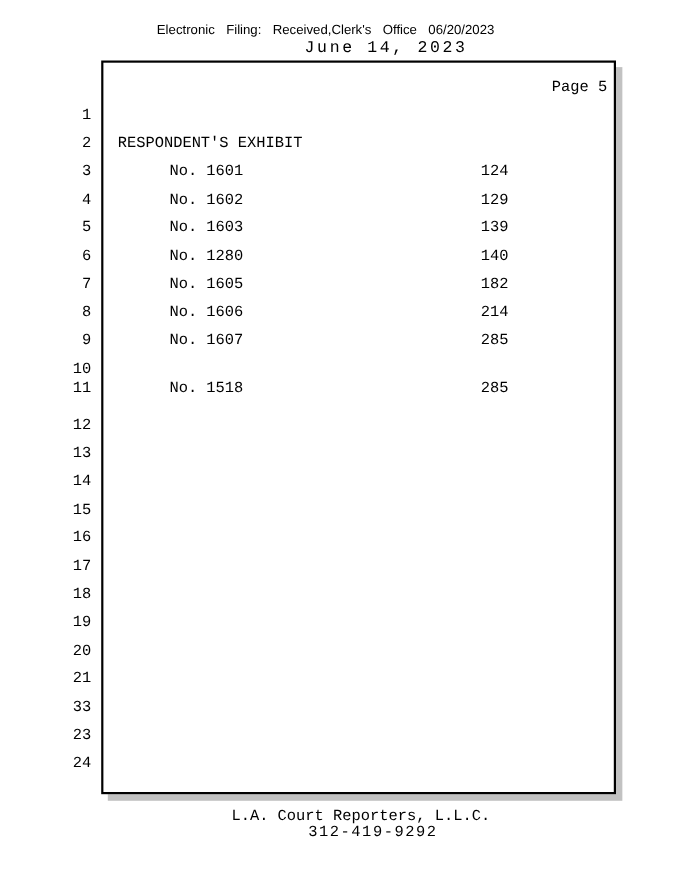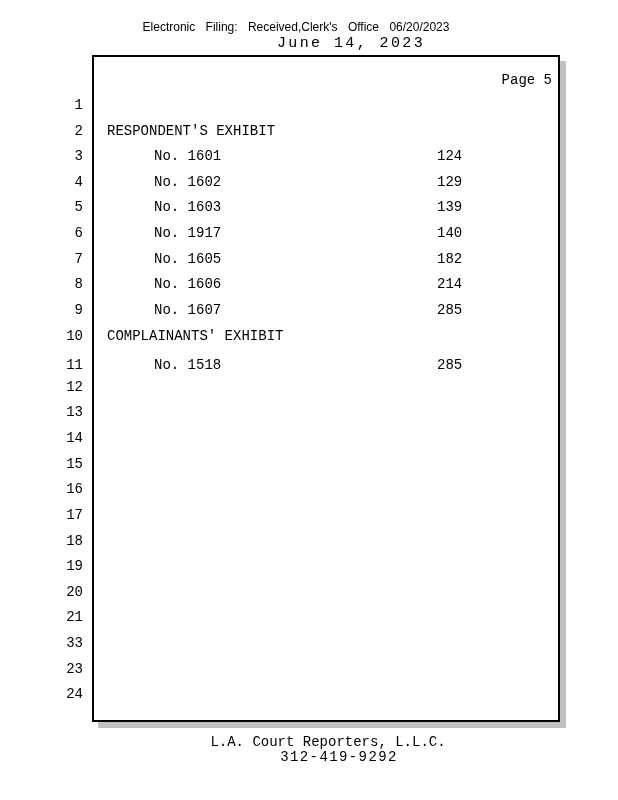--- a/index.html
+++ b/index.html
@@ -116,26 +116,26 @@
   <div class="dateline">June 14, 2023</div>
 
   <div class="transcript-box">
     <div class="page-label">Page 5</div>
     <div>
         <div class="line title" style="top: 40px;"><span class="num">1</span></div>
         <div class="line section" style="top: 66px;"><span class="num">2</span><span class="label">RESPONDENT'S EXHIBIT</span></div>
         <div class="line exhibit" style="top: 91px;"><span class="num">3</span><span class="label">No. 1601</span><span class="pageref">124</span></div>
         <div class="line exhibit" style="top: 117px;"><span class="num">4</span><span class="label">No. 1602</span><span class="pageref">129</span></div>
         <div class="line exhibit" style="top: 142px;"><span class="num">5</span><span class="label">No. 1603</span><span class="pageref">139</span></div>
-        <div class="line exhibit" style="top: 168px;"><span class="num">6</span><span class="label">No. 1917</span><span class="pageref">140</span></div>
+        <div class="line exhibit" style="top: 168px;"><span class="num">6</span><span class="label">No. 1280</span><span class="pageref">140</span></div>
         <div class="line exhibit" style="top: 194px;"><span class="num">7</span><span class="label">No. 1605</span><span class="pageref">182</span></div>
         <div class="line exhibit" style="top: 219px;"><span class="num">8</span><span class="label">No. 1606</span><span class="pageref">214</span></div>
         <div class="line exhibit" style="top: 245px;"><span class="num">9</span><span class="label">No. 1607</span><span class="pageref">285</span></div>
-        <div class="line section" style="top: 271px;"><span class="num">10</span><span class="label">COMPLAINANTS' EXHIBIT</span></div>
-        <div class="line exhibit" style="top: 300px;"><span class="num">11</span><span class="label">No. 1518</span><span class="pageref">285</span></div>
+        <div class="line section" style="top: 271px;"><span class="num">10</span></div>
+        <div class="line exhibit" style="top: 288px;"><span class="num">11</span><span class="label">No. 1518</span><span class="pageref">285</span></div>
         <div class="line empty" style="top: 322px;">
           <span class="num">12</span>
         </div>
         <div class="line empty" style="top: 347px;">
           <span class="num">13</span>
         </div>
         <div class="line empty" style="top: 373px;">
           <span class="num">14</span>
         </div>
         <div class="line empty" style="top: 399px;">

